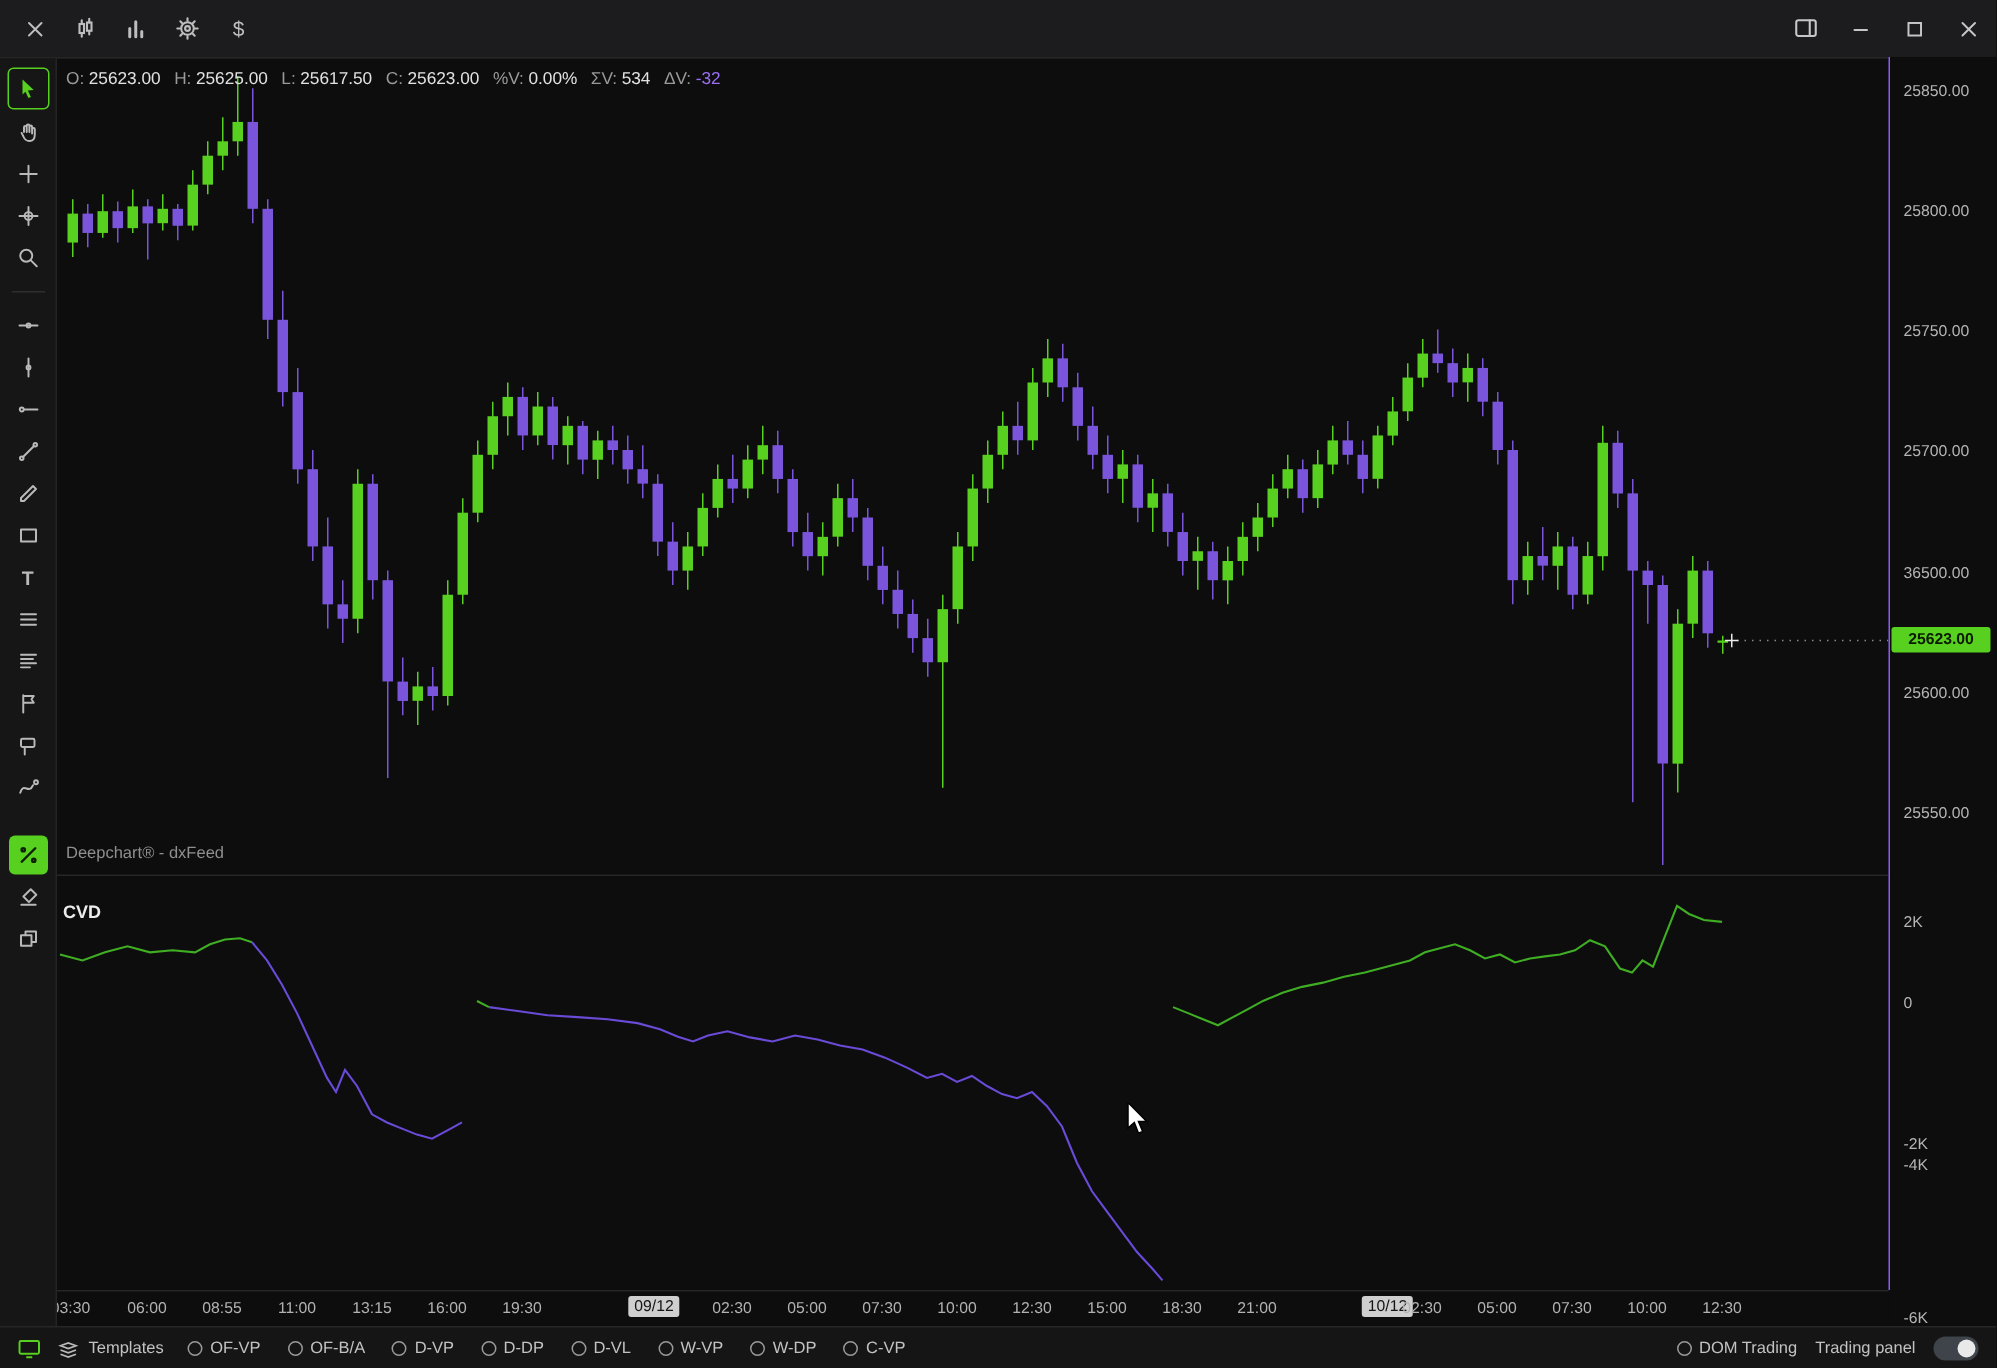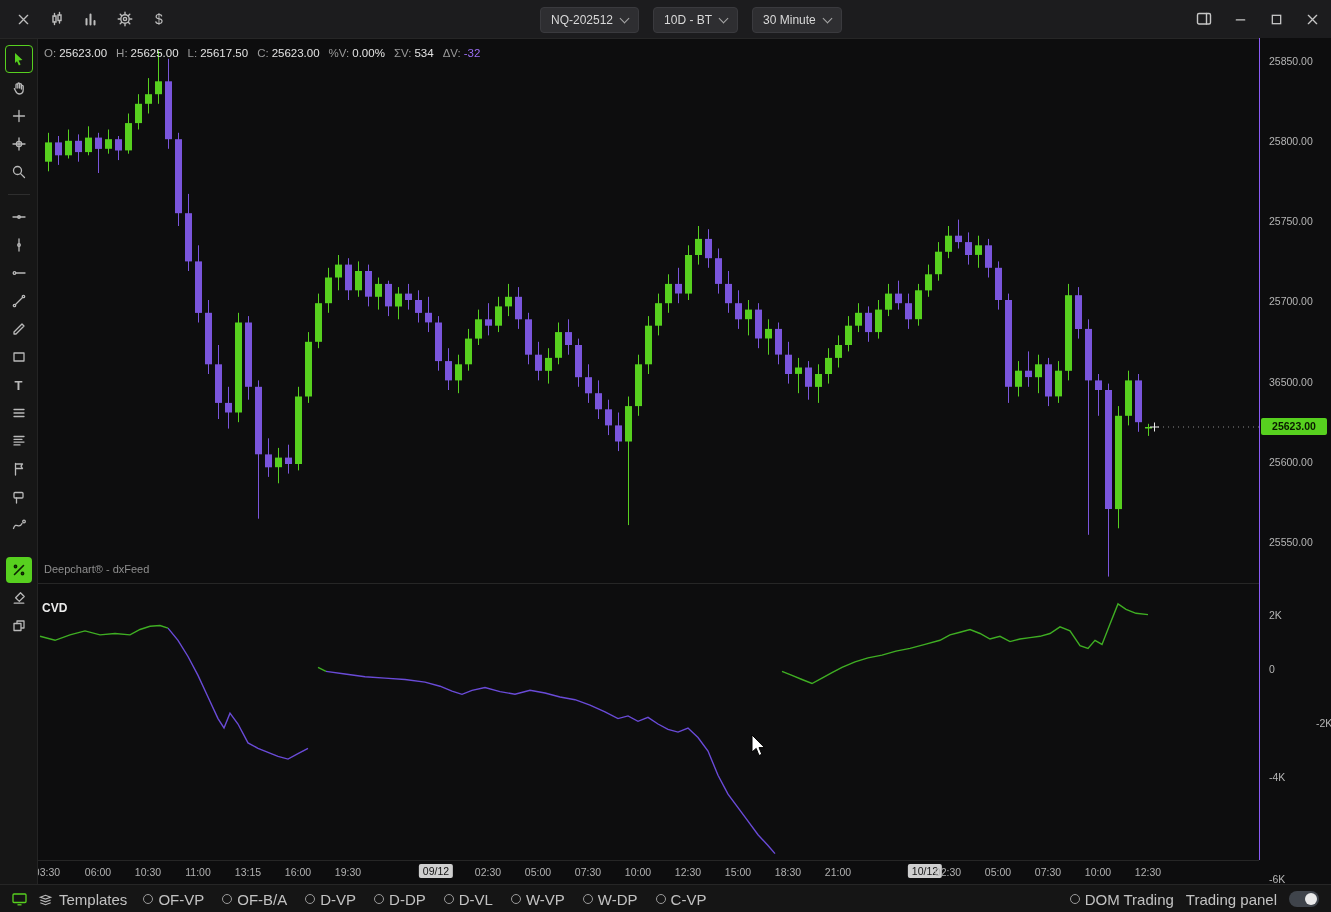--- a/index.html
+++ b/index.html
@@ -51,21 +51,21 @@
              font-size:10.5px;font-weight:bold;border-radius:2px;z-index:6;}
 
   
   .time-axis{position:absolute;left:38px;top:860px;width:1221px;height:24px;border-top:1px solid #262626;
              overflow:hidden;background:#0d0d0e;}
   .ttick{position:absolute;top:5px;transform:translateX(-50%);font-size:10.5px;color:#b2b2b2;white-space:nowrap;}
   .ttick.hl{background:#cfcfcf;color:#141414;padding:1px 4px;border-radius:2px;top:3px;}
 
   
   .bottombar{position:absolute;left:0;top:884px;width:1331px;height:28px;background:#151515;
-             border-top:1px solid #262626;display:flex;align-items:center;font-size:15px;color:#c2c2c2;}
+             border-top:1px solid #262626;display:flex;align-items:center;font-size:11px;color:#c2c2c2;}
   .bb-monitor{width:38px;display:flex;justify-content:center;}
   .bb-monitor svg{stroke:#57d01f;fill:none;stroke-width:1.3;}
   .templates{display:flex;align-items:center;gap:6px;margin-right:16px;cursor:pointer;}
   .templates svg{stroke:#b9b9b9;fill:none;stroke-width:1.2;}
   #radio-group{display:flex;align-items:flex-start;gap:18px;}
   .radio-item{display:flex;align-items:center;gap:5px;cursor:pointer;}
   .rdot{width:10px;height:10px;border:1px solid #9a9a9a;border-radius:50%;box-sizing:border-box;display:inline-block;}
   .bb-right{margin-left:auto;display:flex;align-items:center;gap:12px;padding-right:12px;}
   .toggle{width:30px;height:16px;border-radius:9px;background:#3f444b;position:relative;cursor:pointer;}
   .toggle .knob{position:absolute;right:2px;top:2px;width:12px;height:12px;border-radius:50%;background:#e9e9e9;}
@@ -101,34 +101,20 @@
           <circle cx="8" cy="8" r="4.2"></circle>
             <circle cx="8" cy="8" r="1.6"></circle>
           <path d="M8 1.2 V3 M8 13 V14.8 M1.2 8 H3 M13 8 H14.8 M3.2 3.2 L4.5 4.5 M11.5 11.5 L12.8 12.8 M12.8 3.2 L11.5 4.5 M4.5 11.5 L3.2 12.8"></path>
         </svg>
       </div>
       <div class="tb-ic">
         <span class="dollar">$</span>
       </div>
     </div>
 
-    <div class="dropdowns">
-      <div class="dd">
-        <span>NQ-202512</span>
-        <span class="chev"></span>
-      </div>
-      <div class="dd">
-        <span>10D - BT</span>
-        <span class="chev"></span>
-      </div>
-      <div class="dd">
-        <span>30 Minute</span>
-        <span class="chev"></span>
-      </div>
-    </div>
 
     <div class="tb-right">
       <div class="tb-ic">
         <svg width="16" height="16" viewBox="0 0 16 16">
             <rect x="1.5" y="2.5" width="13" height="10.5" rx="1.5"></rect>
             <path d="M10.5 2.5 V13"></path>
           </svg>
       </div>
       <div class="tb-ic">
         <svg width="13" height="13" viewBox="0 0 14 14">
@@ -507,30 +493,30 @@
   <div class="price-axis" id="price-axis">
       <div class="ptick" style="top: 17px;">25850.00</div>
       <div class="ptick" style="top: 97px;">25800.00</div>
       <div class="ptick" style="top: 177px;">25750.00</div>
       <div class="ptick" style="top: 257px;">25700.00</div>
       <div class="ptick" style="top: 338px;">36500.00</div>
       <div class="ptick" style="top: 418px;">25600.00</div>
       <div class="ptick" style="top: 498px;">25550.00</div>
       <div class="ptick" style="top: 571px;">2K</div>
       <div class="ptick" style="top: 625px;">0</div>
-      <div class="ptick" style="top: 679px; margin-left: 47px;">-2K</div>
+      <div class="ptick" style="top: 719px;">-2K</div>
       <div class="ptick" style="top: 733px;">-4K</div>
       <div class="ptick" style="top: 787px; margin-top: 48px;">-6K</div>
       <div class="price-tag" style="top: 380px; background: rgb(87, 208, 31); color: rgb(10, 26, 0);">25623.00</div>
     </div>
 
   <div class="time-axis" id="time-axis">
       <span class="ttick" style="left: 9px;">03:30</span>
       <span class="ttick" style="left: 60px;">06:00</span>
-      <span class="ttick" style="left: 110px;">10:30</span>
+      <span class="ttick" style="left: 110px;">08:55</span>
       <span class="ttick" style="left: 160px;">11:00</span>
       <span class="ttick" style="left: 210px;">13:15</span>
       <span class="ttick" style="left: 260px;">16:00</span>
       <span class="ttick" style="left: 310px;">19:30</span>
       <span class="ttick hl" style="left: 398px;">09/12</span>
       <span class="ttick" style="left: 450px;">02:30</span>
       <span class="ttick" style="left: 500px;">05:00</span>
       <span class="ttick" style="left: 550px;">07:30</span>
       <span class="ttick" style="left: 600px;">10:00</span>
       <span class="ttick" style="left: 650px;">12:30</span>

